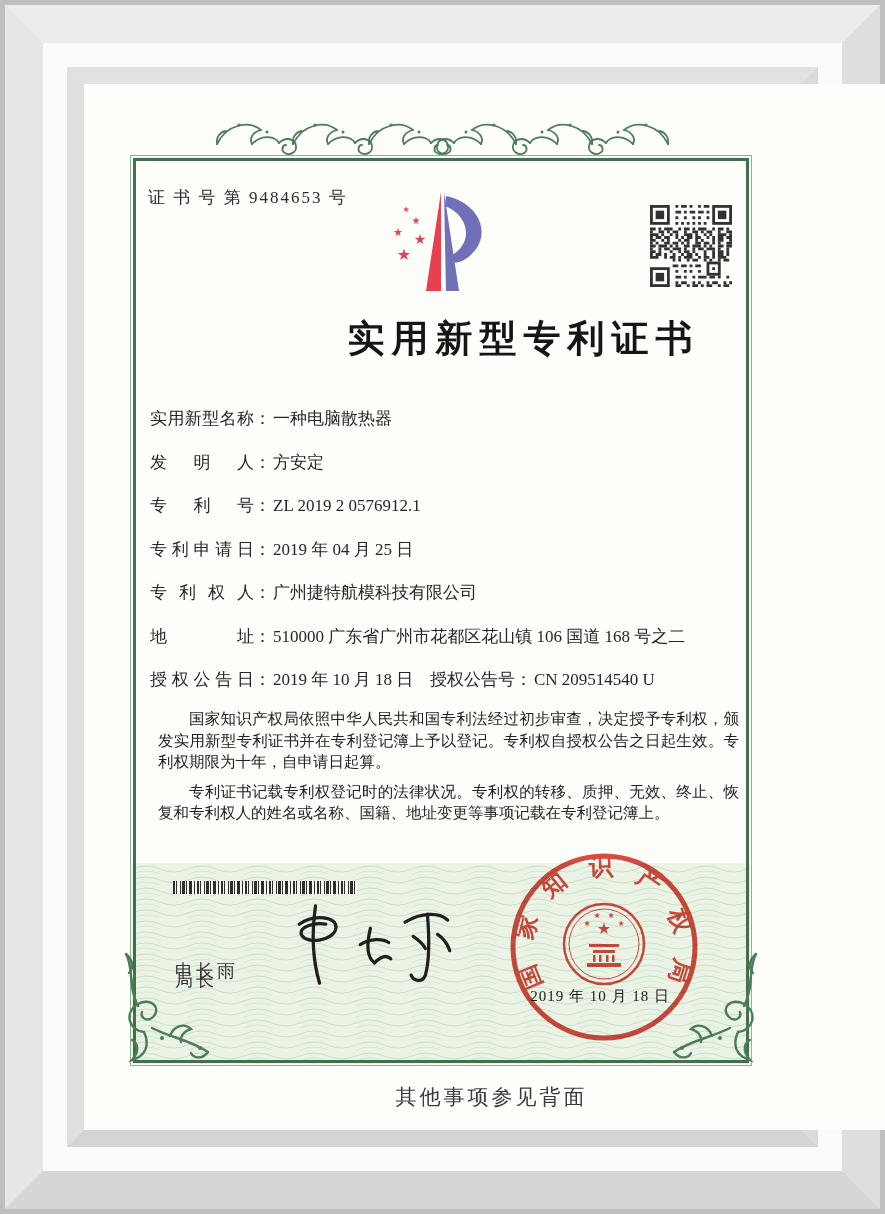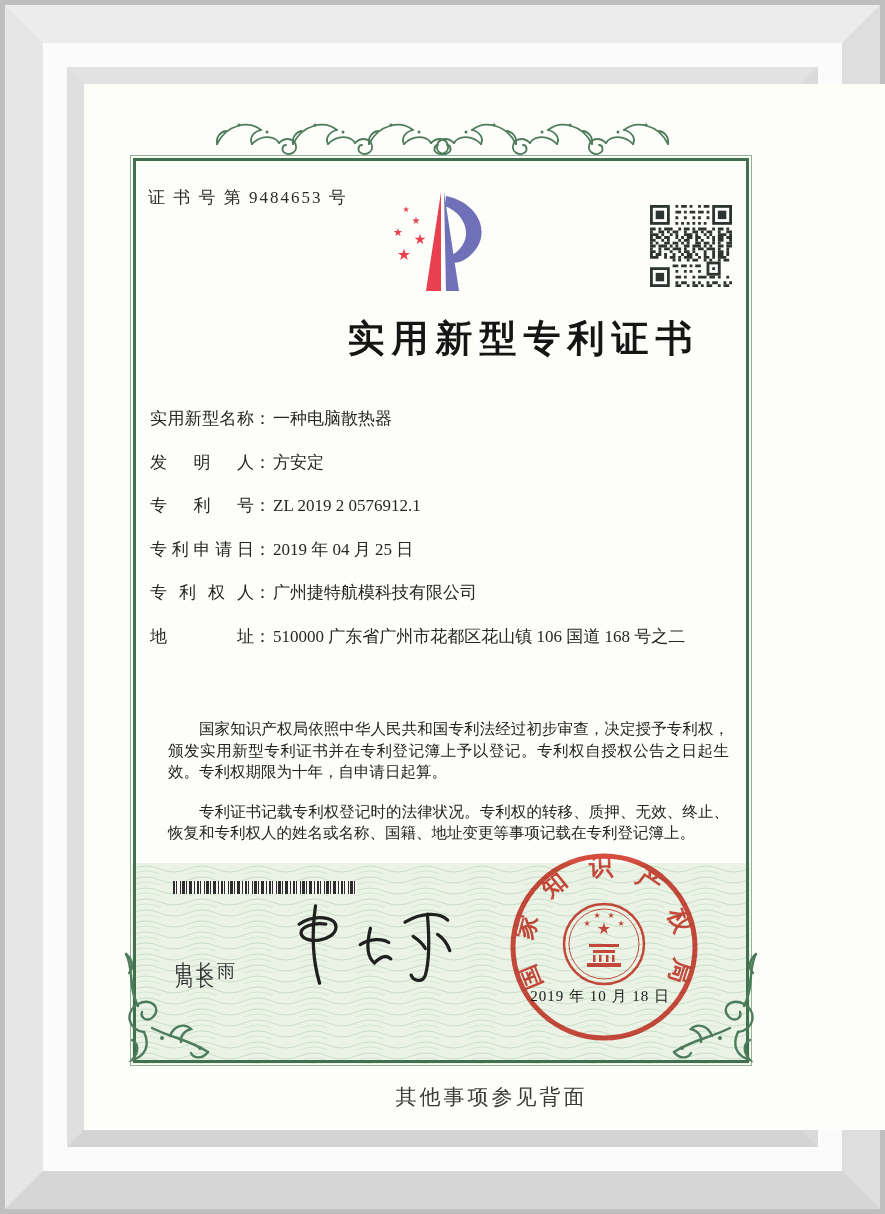--- a/index.html
+++ b/index.html
@@ -29,21 +29,21 @@
   .qr{position:absolute;left:566px;top:121px;width:82px;height:82px;}
   .title{position:absolute;left:0;top:230px;width:100%;text-align:center;font-size:37px;font-weight:600;letter-spacing:7px;color:#151515;margin-left:32px;}
   
   .fields{position:absolute;left:66px;top:322px;width:600px;}
   .frow{position:relative;height:43.5px;line-height:26px;font-size:17px;color:#262626;white-space:nowrap;}
   .flabel{display:inline-block;width:104px;text-align:justify;text-align-last:justify;vertical-align:top;}
   .fcolon{display:inline-block;margin-right:2px;}
   .gpair2{position:absolute;left:280px;top:0;}
   
   .body-text{position:absolute;left:66px;top:616px;width:597px;font-size:15.5px;line-height:21.6px;color:#232323;text-align:justify;}
-  .body-text p{margin:18px;text-indent:2em;}
+  .body-text p{margin:8px;text-indent:2em;}
   
   .barcode{position:absolute;left:89px;top:797px;width:184px;height:13px;background:repeating-linear-gradient(90deg,#2d2d2d 0 2px,#f7f7f4 2px 3px,#2d2d2d 3px 4px,#f7f7f4 4px 7px,#2d2d2d 7px 8px,#f7f7f4 8px 9px,#2d2d2d 9px 12px,#f7f7f4 12px 13px,#2d2d2d 13px 14px,#f7f7f4 14px 16px,#2d2d2d 16px 19px,#f7f7f4 19px 21px,#2d2d2d 21px 22px,#f7f7f4 22px 24px);}
   .director-title{position:absolute;left:91px;top:884px;font-family:"Liberation Sans","DejaVu Sans",sans-serif;font-size:18px;letter-spacing:3px;color:#333;}
   .director-name{position:absolute;left:91px;top:875px;font-family:"Liberation Sans","DejaVu Sans",sans-serif;font-size:18px;letter-spacing:3px;color:#333;}
   .signature{position:absolute;left:201px;top:809px;width:178px;height:98px;mix-blend-mode:multiply;}
   .seal{position:absolute;left:425px;top:768px;width:190px;height:190px;mix-blend-mode:multiply;opacity:.92;}
   .seal-date{position:absolute;left:426px;top:903px;width:180px;text-align:center;font-size:15px;letter-spacing:1px;color:#1b1b1b;}
   .page-info{position:absolute;left:0;top:953px;width:100%;text-align:center;font-size:13.5px;letter-spacing:2px;color:#333;}
   .back-note{position:absolute;left:0;top:999px;width:100%;text-align:center;font-size:21px;letter-spacing:3px;color:#3a3a3a;}
 </style>
@@ -195,20 +195,28 @@
       </div>
       <div class="frow">
         <span class="flabel">专利申请日</span><span class="fcolon">：</span><span class="fvalue">2019 年 04 月 25 日</span>
       </div>
       <div class="frow">
         <span class="flabel">专利权人</span><span class="fcolon">：</span><span class="fvalue">广州捷特航模科技有限公司</span>
       </div>
       <div class="frow">
         <span class="flabel">地址</span><span class="fcolon">：</span><span class="fvalue">510000 广东省广州市花都区花山镇 106 国道 168 号之二</span>
       </div>
+      <div class="frow">
+        <span>
+          <span class="flabel">授权公告日</span><span class="fcolon">：</span><span class="fvalue">2019 年 10 月 18 日</span>
+        </span>
+        <span class="gpair2">
+          <span>授权公告号</span><span class="fcolon">：</span><span class="fvalue">CN 209514540 U</span>
+        </span>
+      </div>
     </div>
 
     <div class="body-text">
       <p>国家知识产权局依照中华人民共和国专利法经过初步审查，决定授予专利权，颁发实用新型专利证书并在专利登记簿上予以登记。专利权自授权公告之日起生效。专利权期限为十年，自申请日起算。</p>
       <p>专利证书记载专利权登记时的法律状况。专利权的转移、质押、无效、终止、恢复和专利权人的姓名或名称、国籍、地址变更等事项记载在专利登记簿上。</p>
     </div>
 
     <div class="barcode"></div>
 
     <div class="director-title">局长</div>

